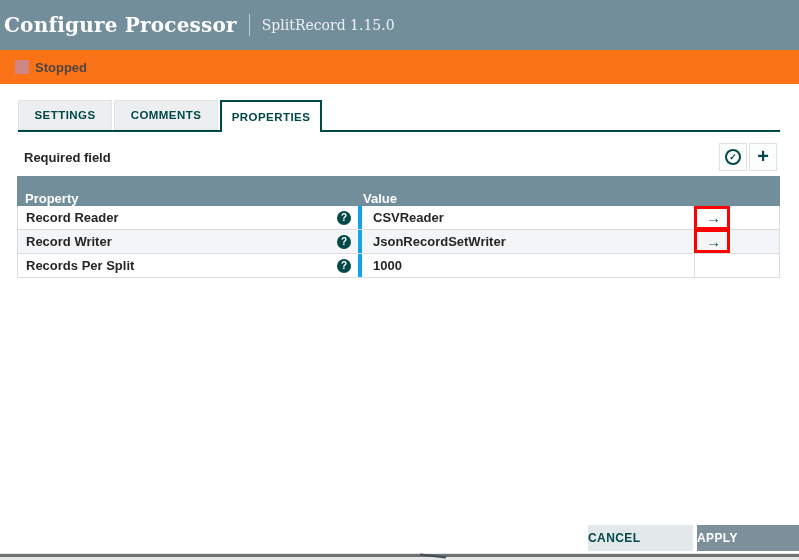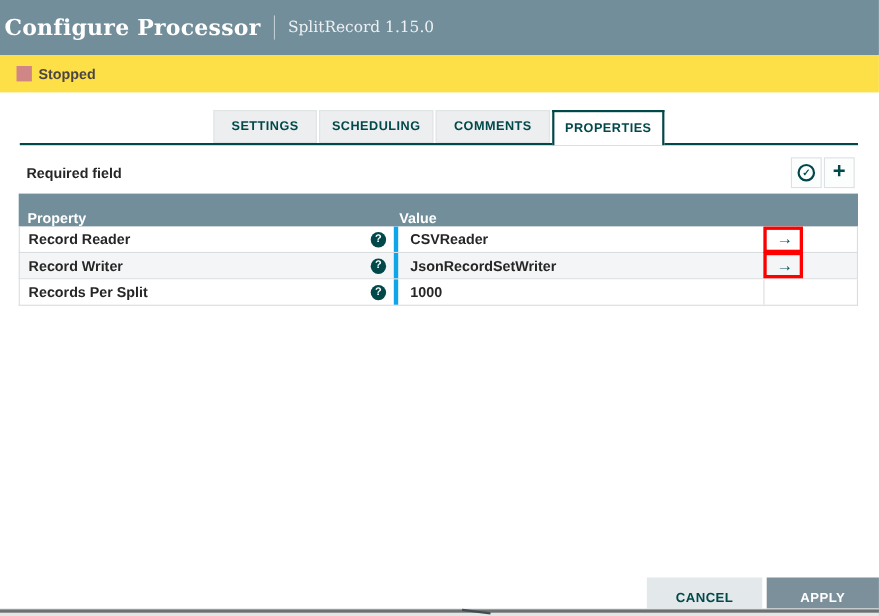--- a/index.html
+++ b/index.html
@@ -20,30 +20,30 @@
     color:#ffffff; letter-spacing:.2px;
   }
   .dlg-divider { width:1px; height:22px; background:rgba(255,255,255,.55); margin:0 12px; }
   .dlg-subtitle {
     font-family:"DejaVu Serif", serif; font-size:14px; color:rgba(255,255,255,.88);
   }
 
   
   .status-bar {
     position:absolute; left:0; top:50px; width:799px; height:34px;
-    background:#fde047; display:flex; align-items:center;
+    background:#f97316; display:flex; align-items:center;
     padding-left:15px; box-sizing:border-box;
   }
   .status-square { width:14px; height:14px; background:#d18686; margin-right:6px; }
   .status-label { font-size:13px; font-weight:bold; color:#4c4545; }
 
   
   .tab-bar {
     position:absolute; left:18px; top:100px; width:762px; height:30px;
-    border-bottom:2px solid #004849; display:flex; gap:2px; align-items:flex-start;justify-content:center;
+    border-bottom:2px solid #004849; display:flex; gap:2px; align-items:flex-start;
   }
   .tab {
     height:30px; background:#eceeef; border:1px solid #e0e4e5; box-sizing:border-box;
     display:flex; align-items:center; justify-content:center;
     font-size:11.5px; font-weight:bold; color:#004849; letter-spacing:.45px;
     cursor:pointer;
   }
   .tab.w1 { width:94px; } .tab.w2 { width:104px; } .tab.w3 { width:102px; } .tab.w4 { width:104px; }
   .tab.active {
     background:#ffffff; border:2px solid #004849; border-bottom:none;
@@ -109,22 +109,22 @@
   
   .highlight-box {
     position:absolute; left:694px; width:36px; height:24px;
     border:3px solid #ff0000; box-sizing:border-box; z-index:5; pointer-events:none;
   }
   .highlight-box.hb1 { top:206px; }
   .highlight-box.hb2 { top:229px; }
 
   
   .btn {
-    position:absolute; top:525px; height:36px; border:none;
-    display:flex; align-items:center; justify-content:center;
+    position:absolute; top:525px; height:26px; border:none;
+    display:flex; align-items:center; justify-content:flex-start;
     font-family:"Liberation Sans", sans-serif;
     font-size:12px; font-weight:bold; letter-spacing:.4px; cursor:pointer;
   }
   .btn.cancel { left:588px; width:105px; background:#e3e8eb; color:#004849; }
   .btn.apply  { left:697px; width:102px; background:#7b909b; color:#ffffff; }
 
   
   .canvas-strip {
     position:absolute; left:0; top:553px; width:799px; height:7px;
     background:#e4e6e6;
@@ -146,23 +146,20 @@
 
 <div class="status-bar">
   <span class="status-square"></span>
   <span class="status-label">Stopped</span>
 </div>
 
 <div class="tab-bar">
   <div class="tab w1">
     <span>SETTINGS</span>
   </div>
-  <div class="tab w2">
-    <span>SCHEDULING</span>
-  </div>
   <div class="tab w4">
     <span>COMMENTS</span>
   </div>
   <div class="tab w3 active">
     <span>PROPERTIES</span>
   </div>
 </div>
 
 <div class="required-label">Required field</div>
 <div class="icon-btn verify">

